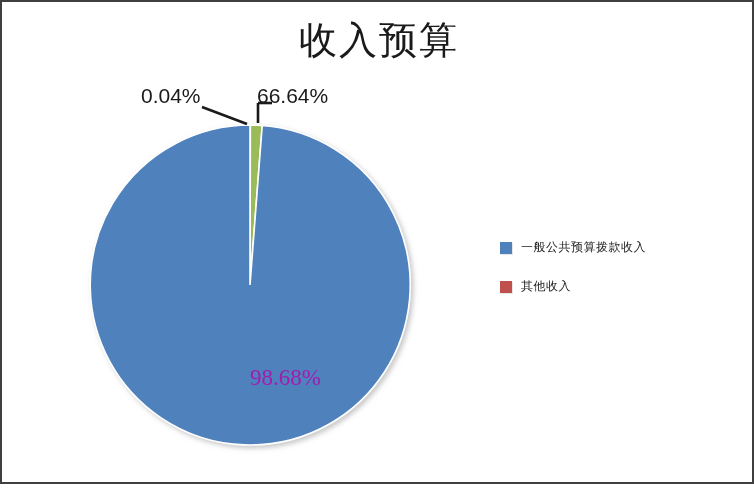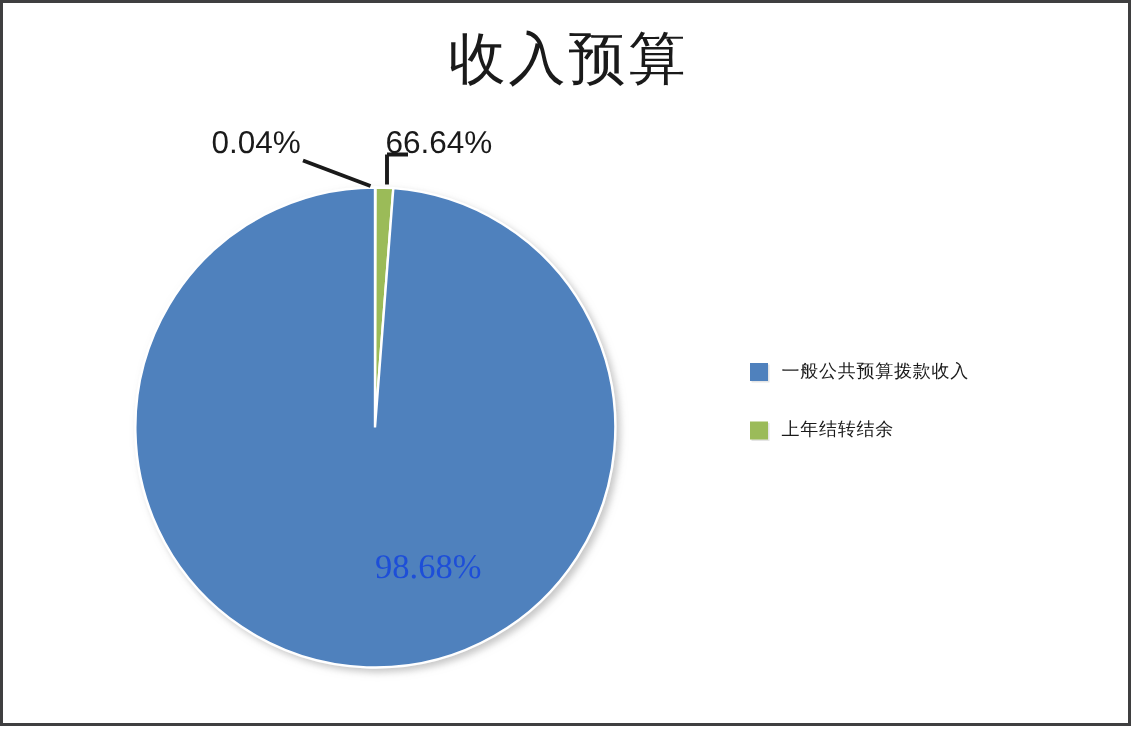--- a/index.html
+++ b/index.html
@@ -60,21 +60,21 @@
   #label-carryover {
     left: 255px;
     top: 82px;
   }
   #label-main {
     position: absolute;
     left: 248px;
     top: 363px;
     font-family: "Liberation Serif", serif;
     font-size: 23px;
-    color: #1d4ed8;
+    color: #a21caf;
     white-space: nowrap;
   }
   #legend {
     position: absolute;
     left: 498px;
     top: 226px;
     width: 250px;
   }
   .legend-row {
     display: flex;
@@ -133,21 +133,21 @@
     <div id="label-main">98.68%</div>
   </div>
 
   <div id="legend">
 
     <div class="legend-row">
       <span class="legend-swatch" style="background:#4f81bd"></span>
       <span class="legend-text">一般公共预算拨款收入</span>
     </div>
 
+    <div class="legend-row">
+      <span class="legend-swatch" style="background:#c0504d"></span>
+      <span class="legend-text">其他收入</span>
+    </div>
 
-    <div class="legend-row">
-      <span class="legend-swatch" style="background:#9bbb59"></span>
-      <span class="legend-text">上年结转结余</span>
-    </div>
 
   </div>
 
 </div>
 
 </body></html>

